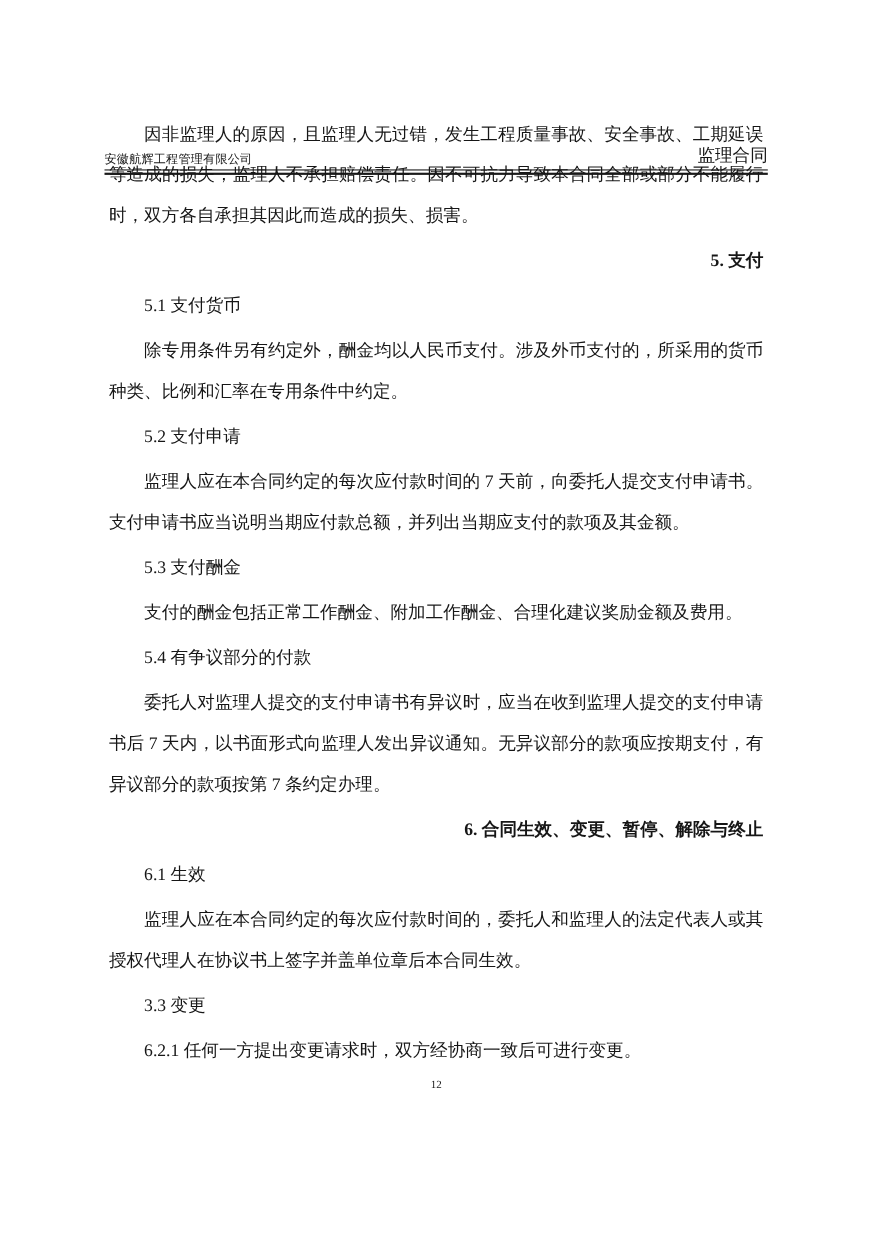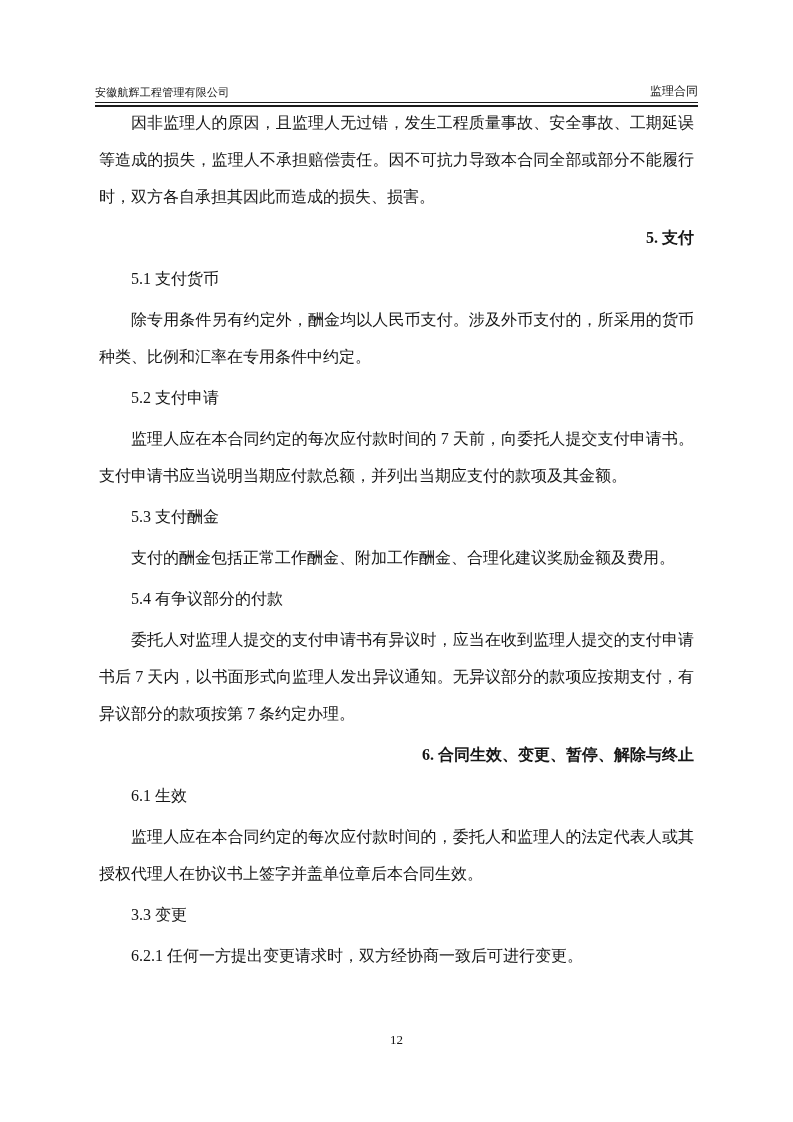--- a/index.html
+++ b/index.html
@@ -24,27 +24,28 @@
   .doc-header {
     position: absolute;
     left: 95px;
     width: 603px;
     top: 83px;
   }
   .header-row {
     display: flex;
     justify-content: space-between;
     align-items: flex-end;
+    margin-top: 48px;
   }
   .header-left {
     font-size: 11px;
     letter-spacing: 0.2px;
   }
   .header-right {
-    font-size: 12px;
+    font-size: 16px;
   }
   .header-rule {
     margin-top: 2px;
     height: 2px;
     border-top: 1px solid #1b1b1b;
     border-bottom: 2px solid #1b1b1b;
   }
   
   .doc-body {
     position: absolute;
@@ -59,25 +60,25 @@
     margin: 4px;
     text-indent: 32px;
   }
   .doc-body p.section-heading {
     font-weight: bold;
     text-align: right;
   }
   
   .page-number {
     position: absolute;
-    top: 1032px;
+    top: 981px;
     left: 0;
     width: 793px;
     text-align: center;
-    font-size: 13px;
+    font-size: 10px;
   }
 </style>
 </head>
 <body>
 
 <div class="page">
 
   <header class="doc-header">
     <div class="header-row">
       <span class="header-left">安徽航辉工程管理有限公司</span>

